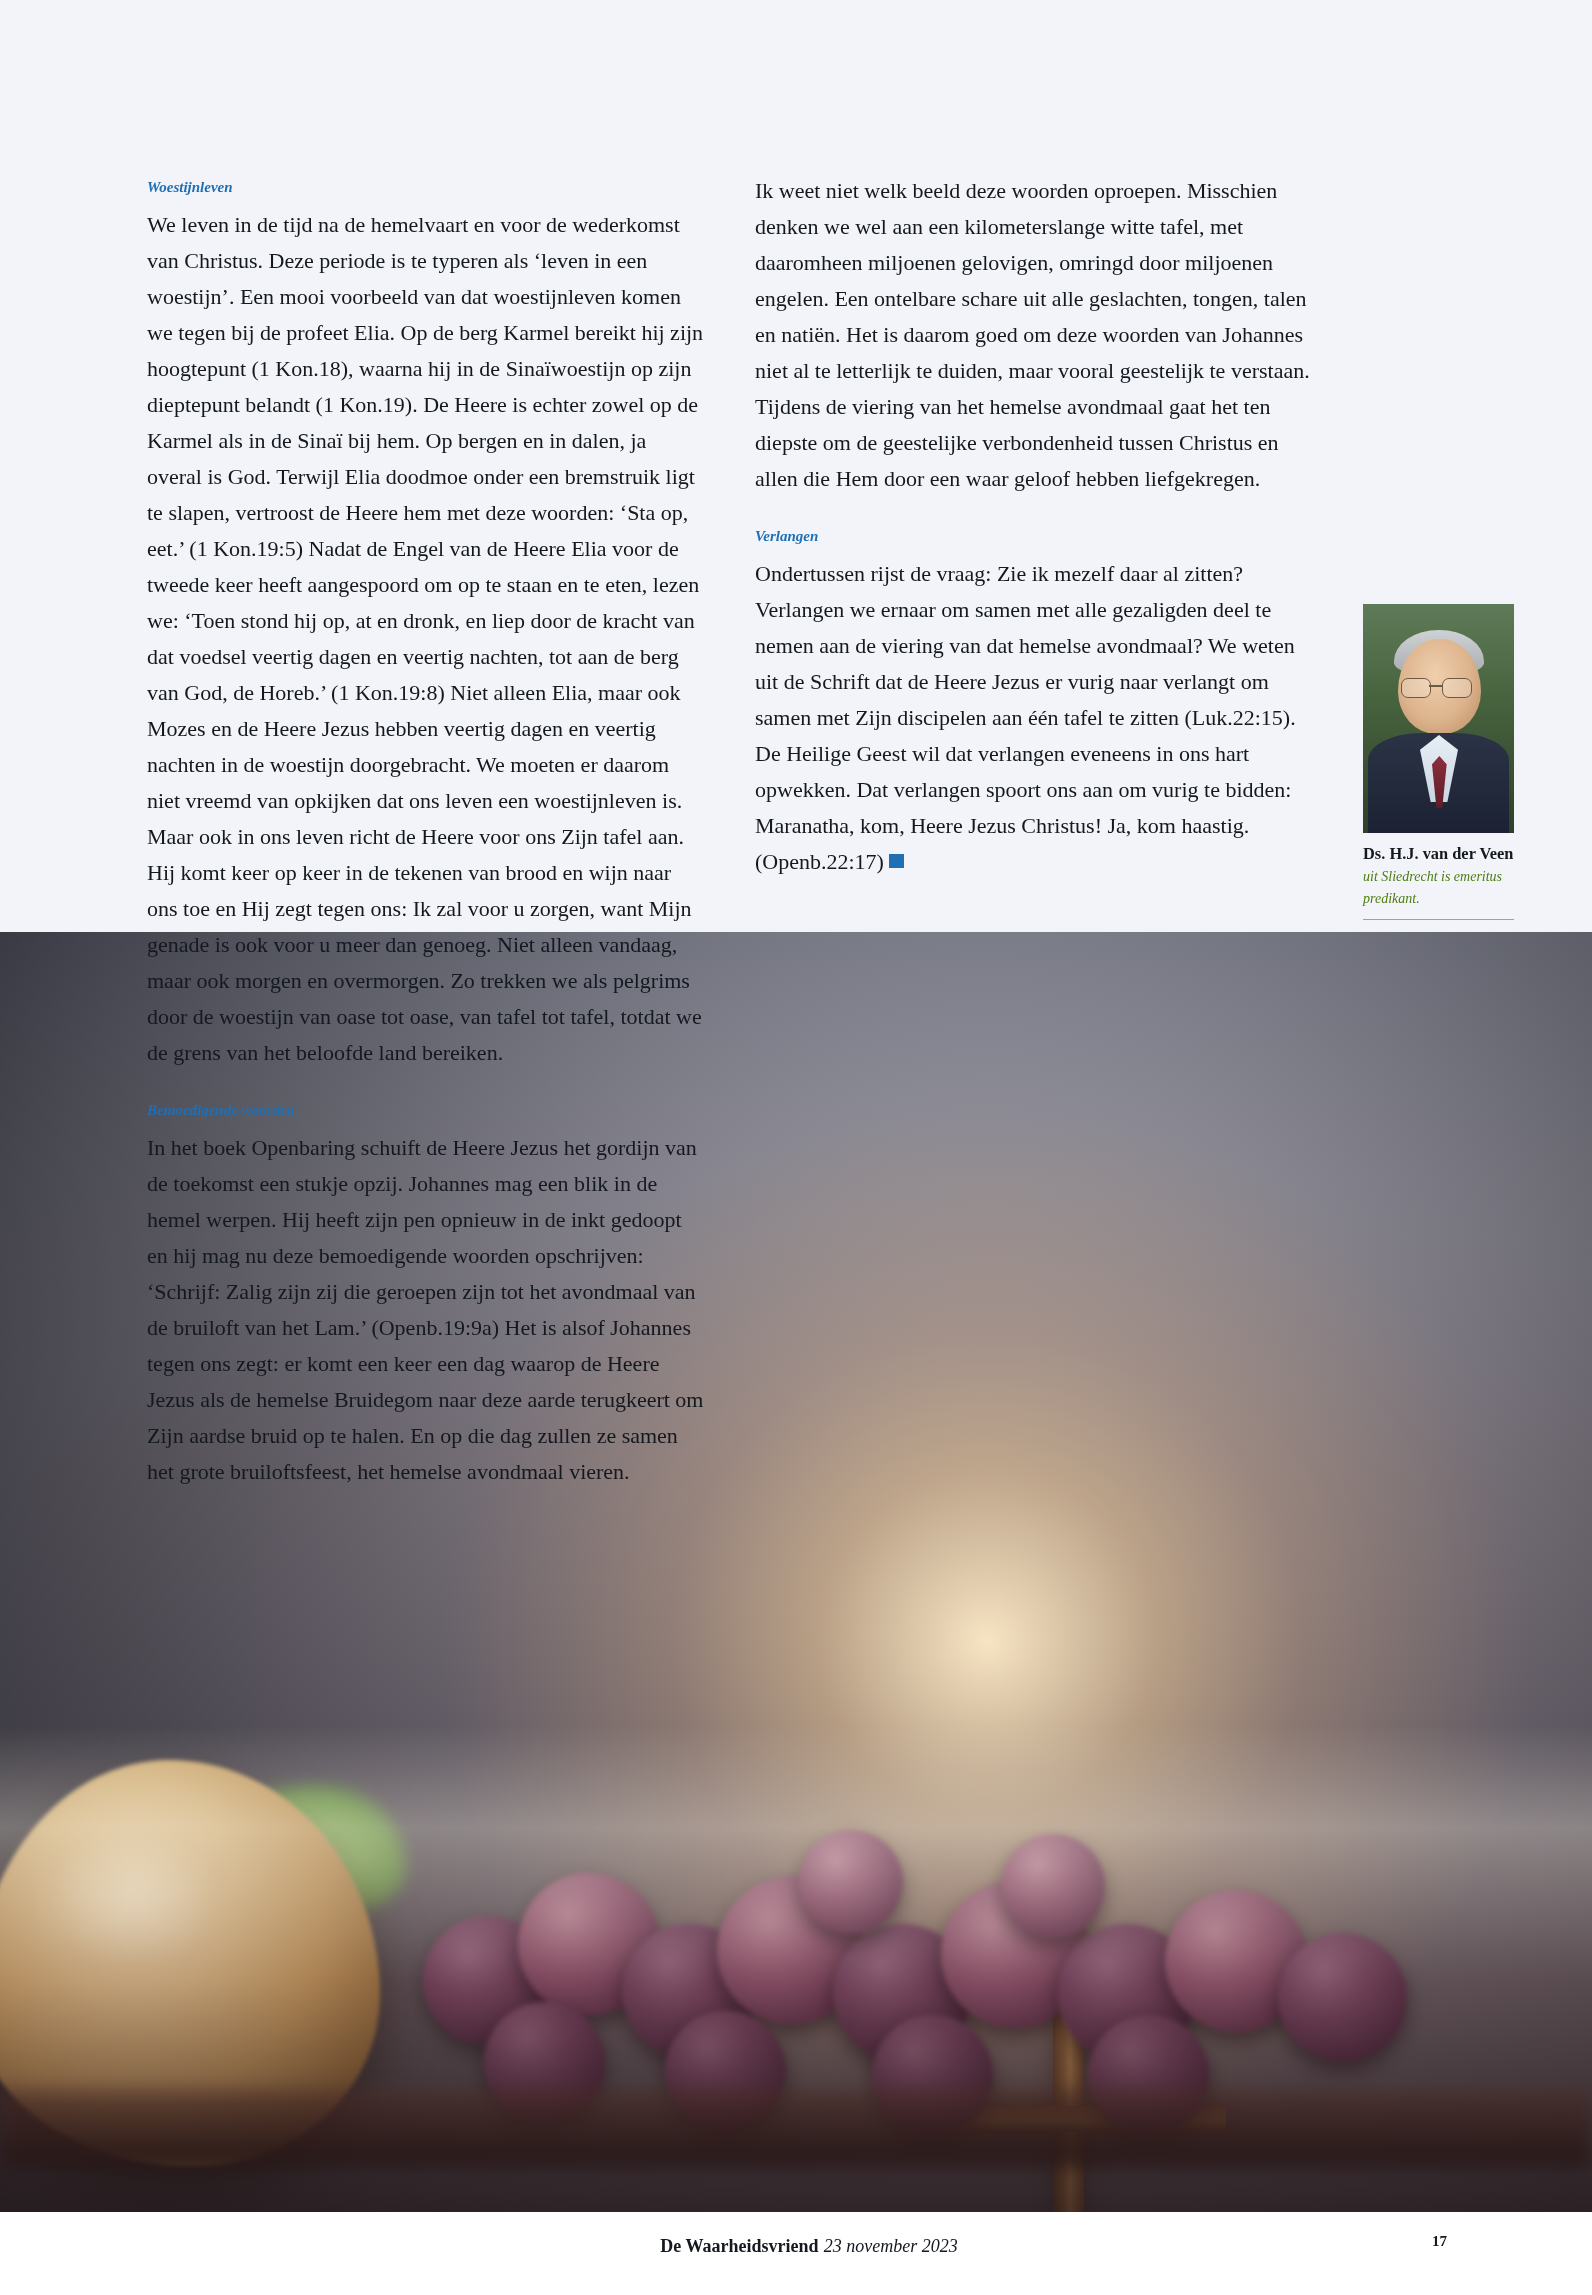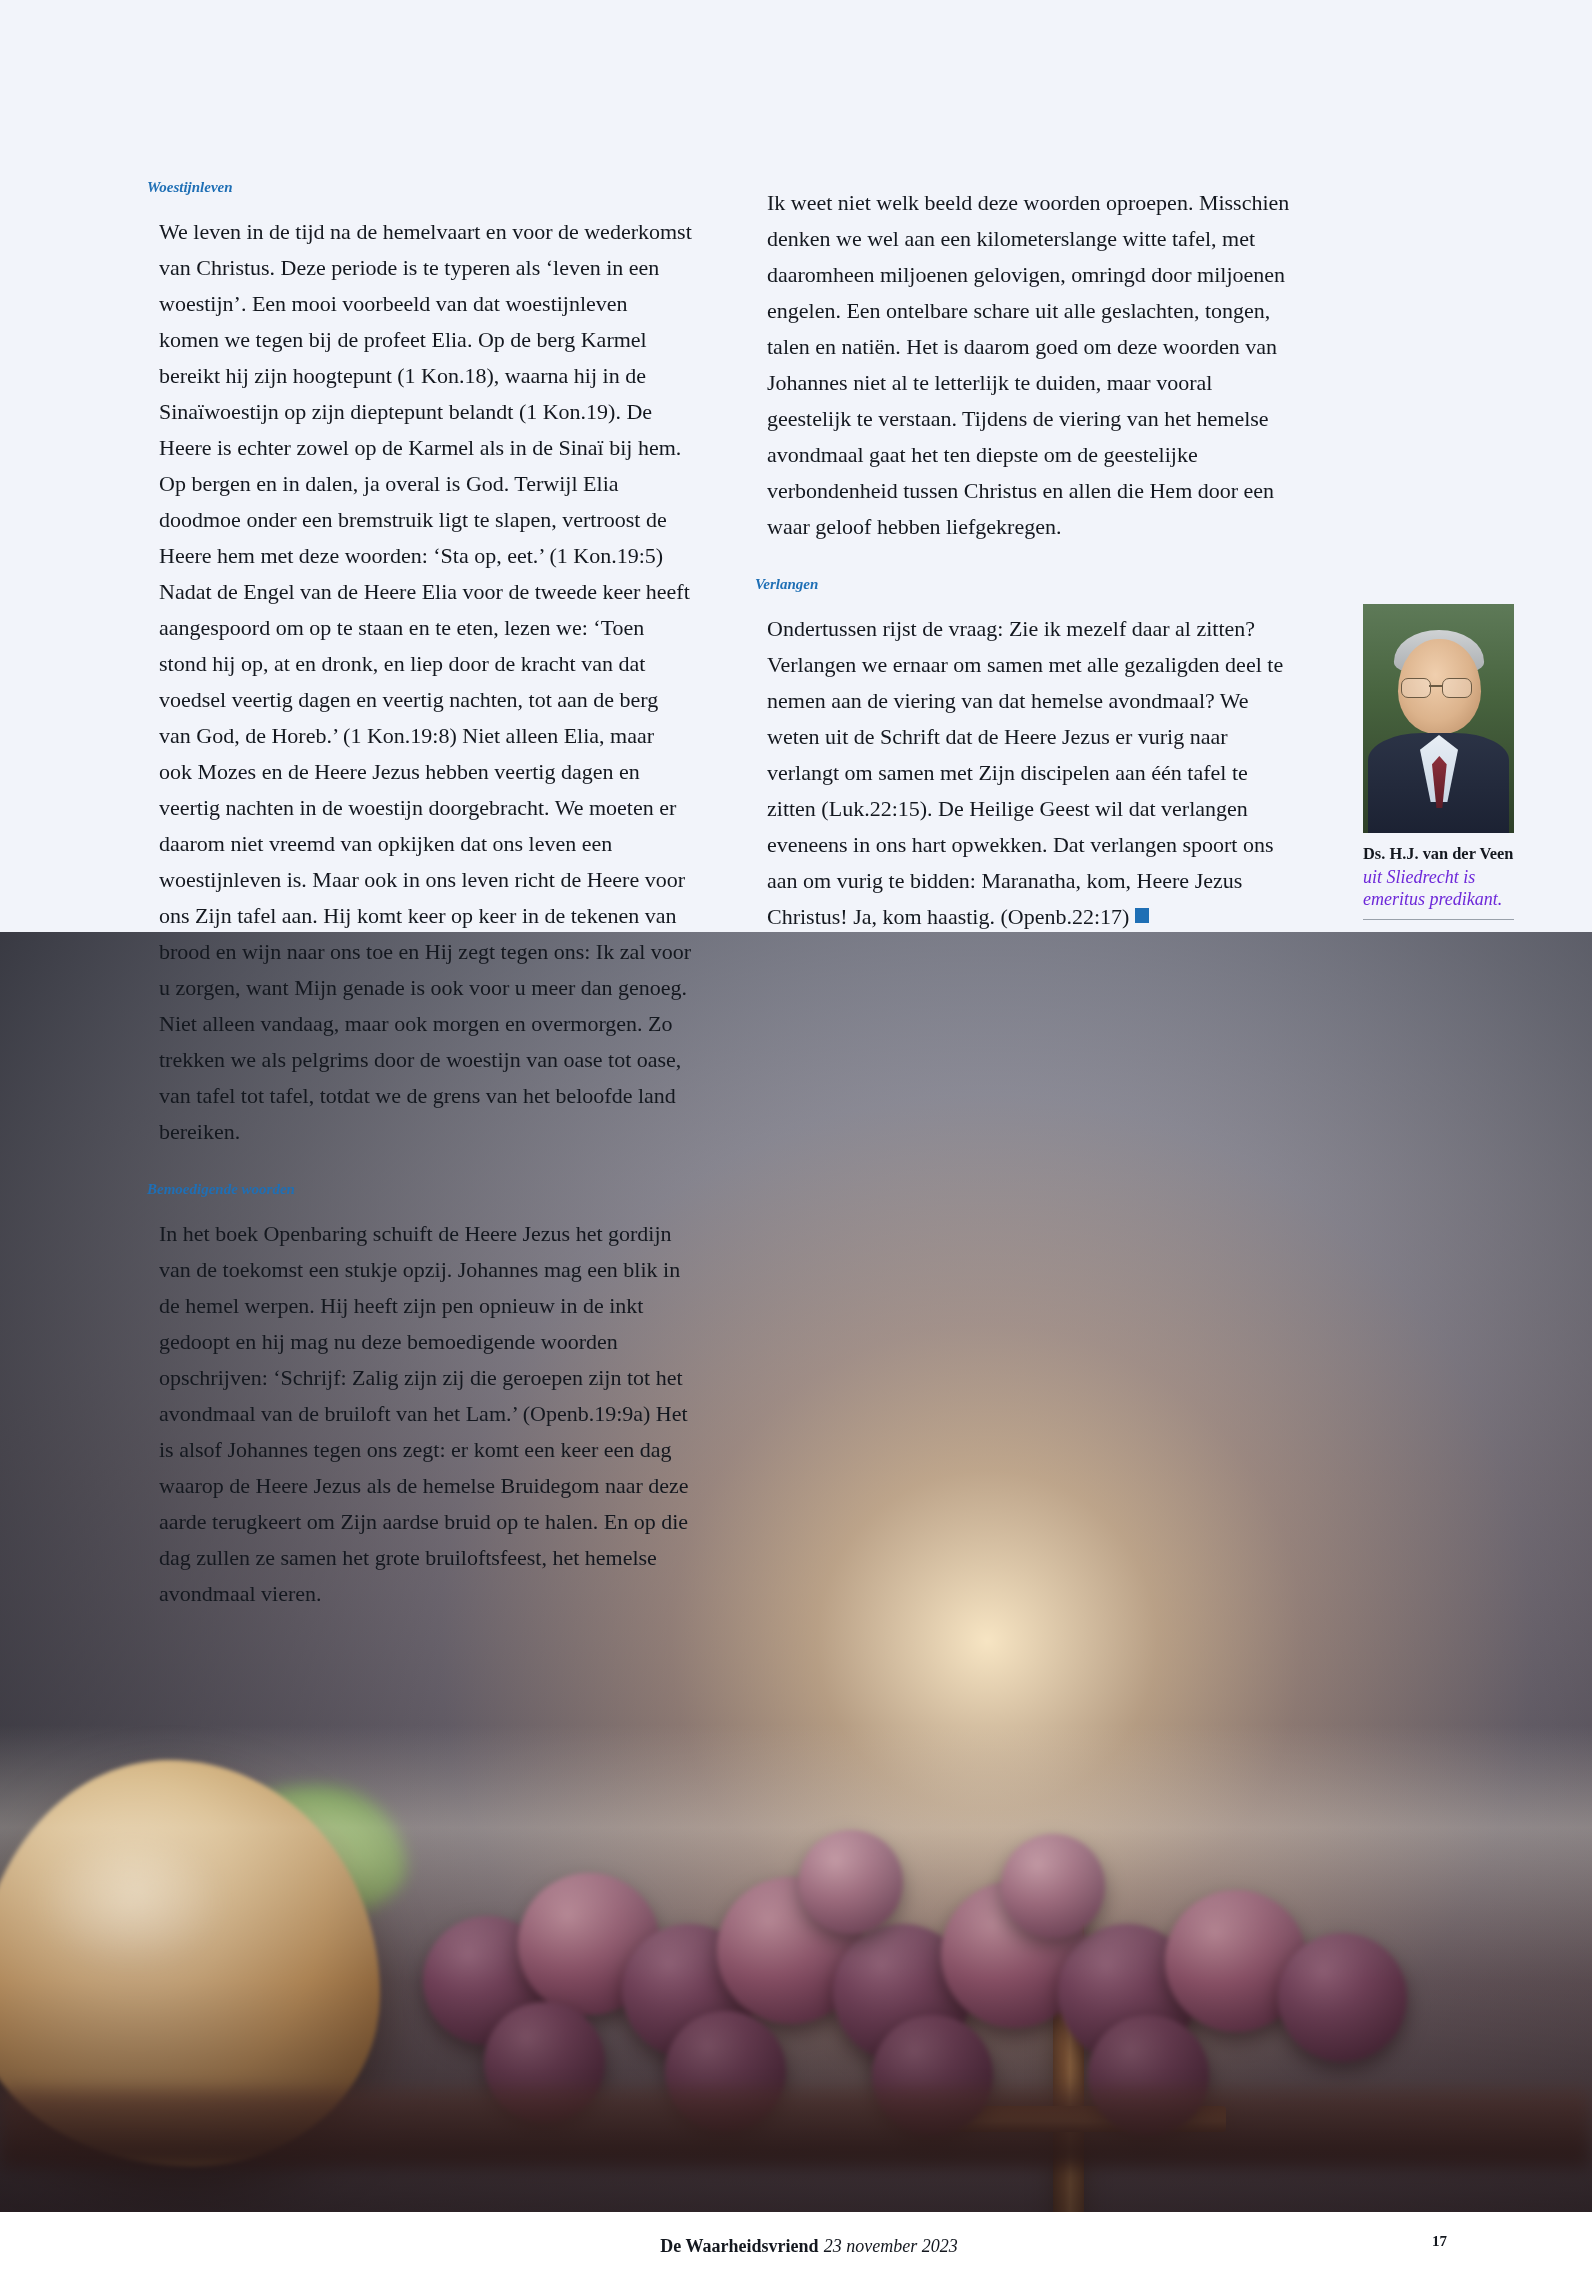--- a/index.html
+++ b/index.html
@@ -152,21 +152,21 @@
   .subhead {
     color: #1f6fb5;
     font-style: italic;
     font-weight: bold;
     font-size: 15px;
     line-height: 29px;
     margin: 0 0 5.2px 0;
     font-family: "Liberation Serif", serif;
   }
   .para {
-    margin: 12px;
+    margin: 0;
   }
   .para + .subhead { margin-top: 25px; }
 
   .endmark {
     display: inline-block;
     width: 14.7px;
     height: 14.7px;
     background: #1f6fb5;
     margin-left: 5.2px;
     vertical-align: 0.9px;
@@ -249,24 +249,24 @@
     clip-path: polygon(50% 0, 100% 16%, 70% 100%, 30% 100%, 0 16%);
   }
   .author-name {
     margin-top: 10.4px;
     font-size: 16.4px;
     line-height: 22.4px;
     font-weight: bold;
     color: #14181f;
   }
   .author-desc {
-    font-size: 18px;
+    font-size: 14px;
     line-height: 22.4px;
     font-style: italic;
-    color: #6d28d9;
+    color: #4d7c0f;
   }
   .author-rule {
     margin-top: 8.6px;
     border-bottom: 0.9px solid #9aa1ab;
     width: 151px;
   }
 
   
   .photo-caption {
     position: absolute;

